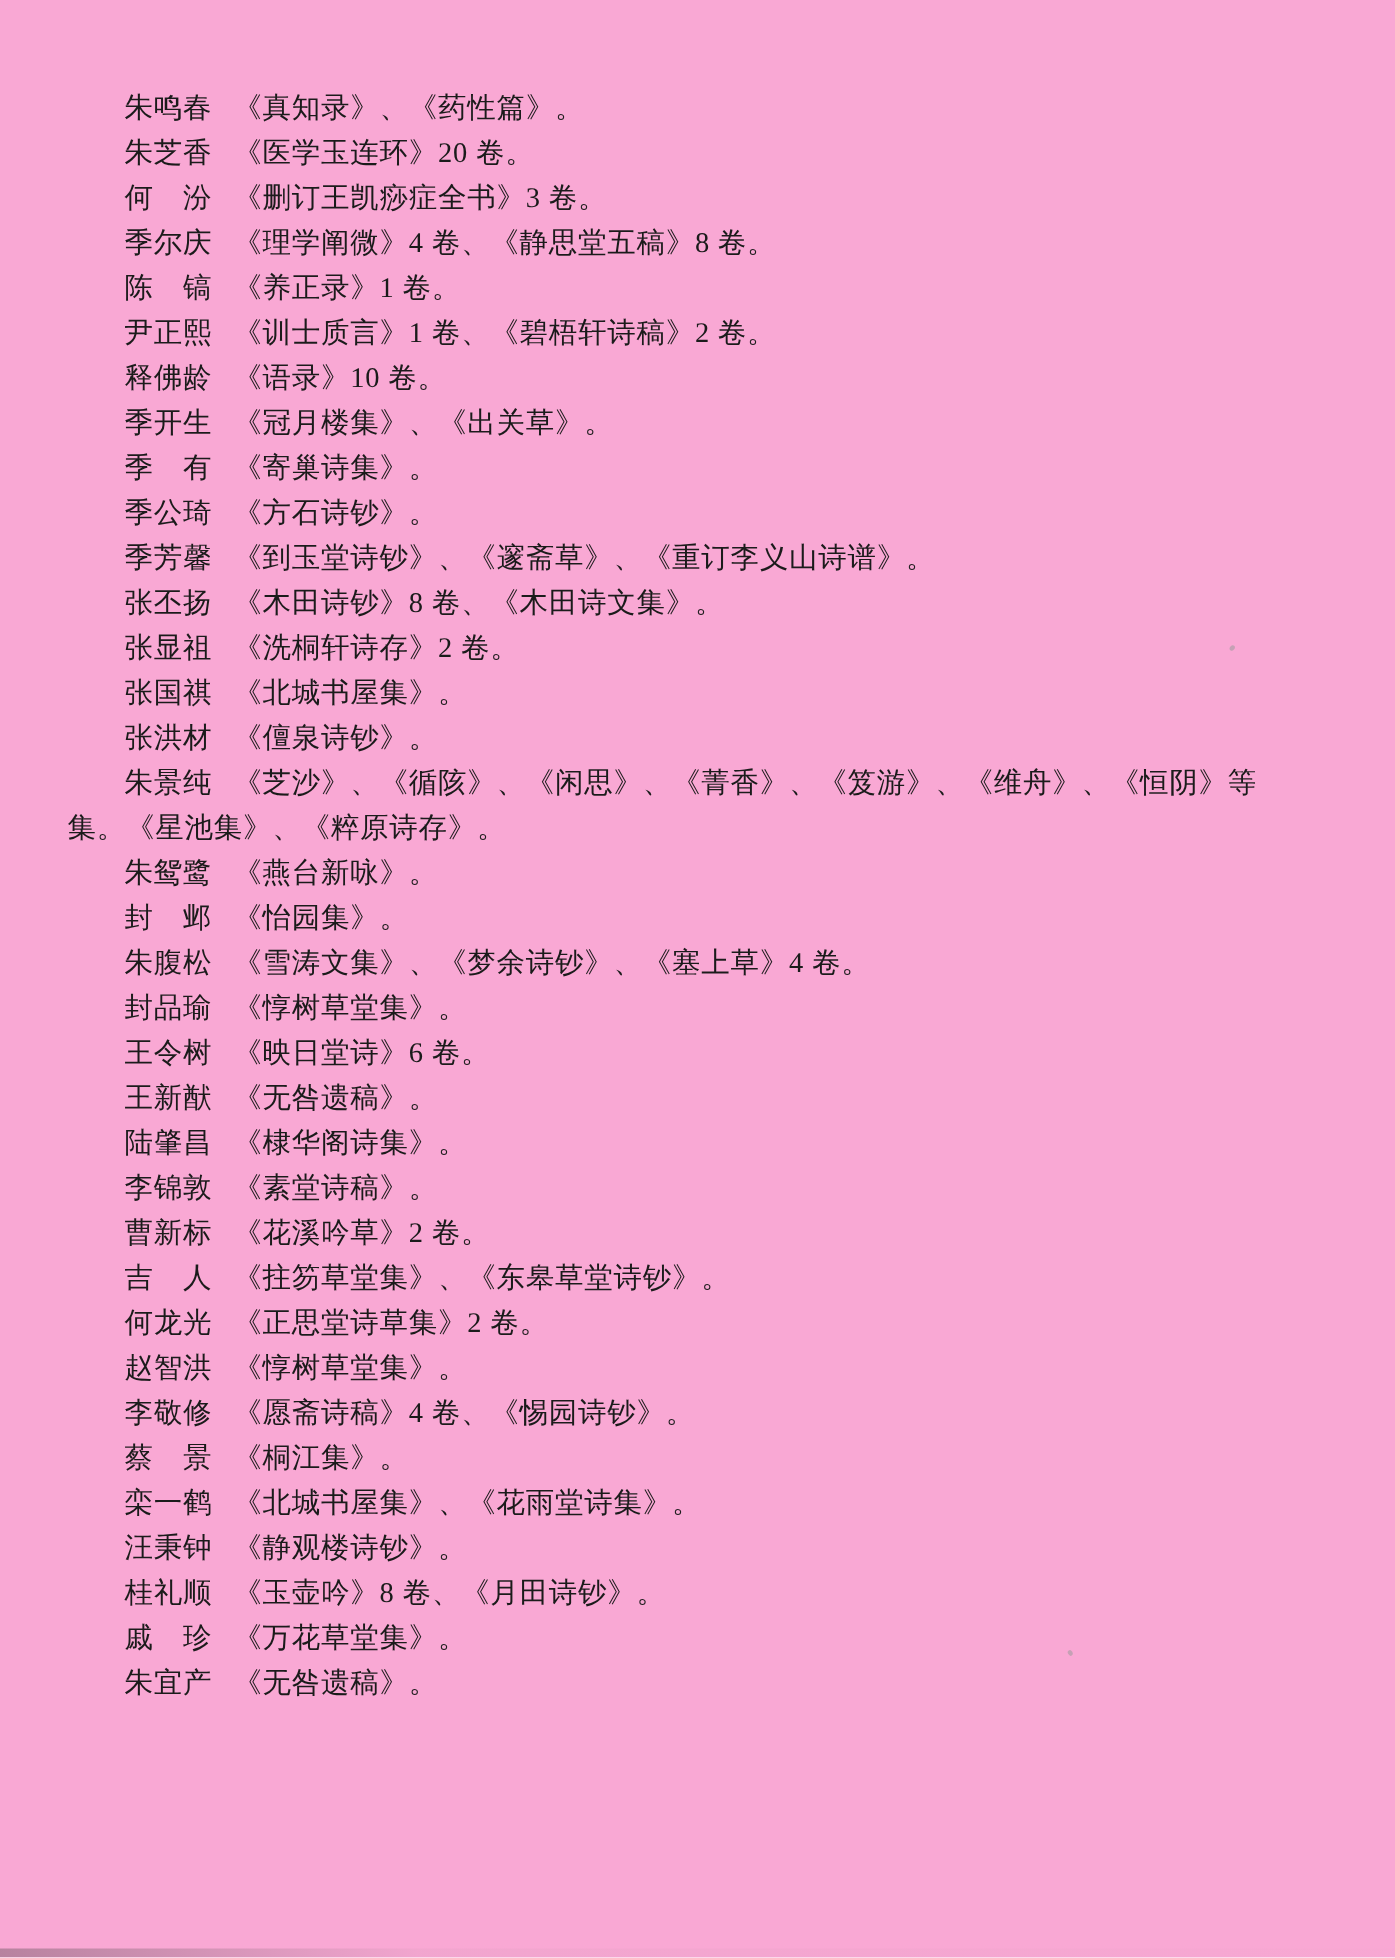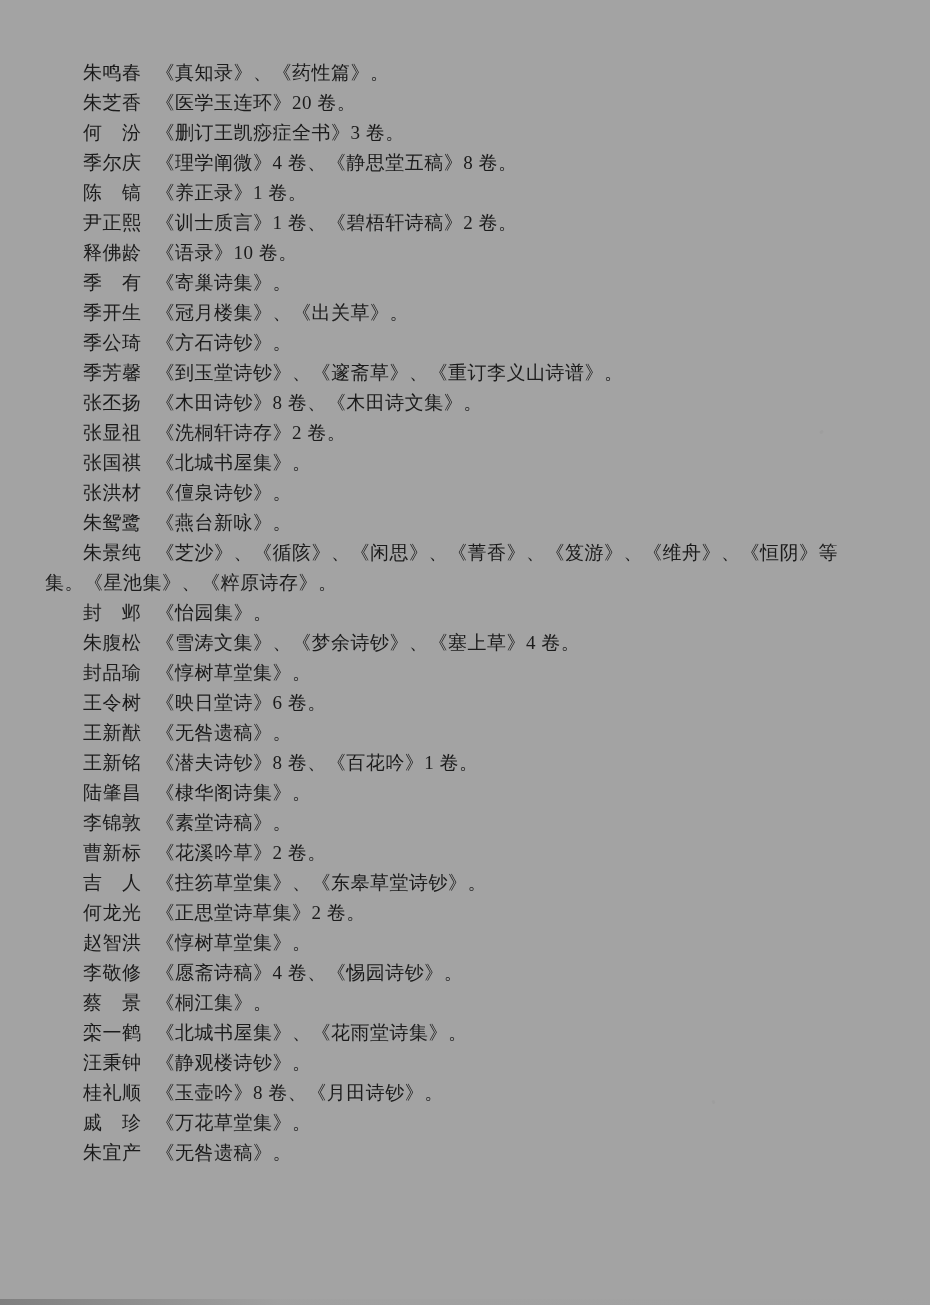--- a/index.html
+++ b/index.html
@@ -5,21 +5,21 @@
   html, body {
     margin: 0;
     padding: 0;
     background: #ffffff;
     font-family: "Liberation Serif", serif;
   }
   .page {
     position: relative;
     width: 930px;
     height: 1305px;
-    background: #a3a3a3;
+    background: #f9a8d4;
     overflow: hidden;
     color: #1b1b1b;
   }
   
   .page::after {
     content: "";
     position: absolute;
     left: 0;
     bottom: 0;
     width: 100%;
@@ -72,51 +72,50 @@
   <p class="entry"><span class="author">何　汾</span><span class="works">《删订王凯痧症全书》3 卷。</span></p>
 
   <p class="entry"><span class="author">季尔庆</span><span class="works">《理学阐微》4 卷、《静思堂五稿》8 卷。</span></p>
 
   <p class="entry"><span class="author">陈　镐</span><span class="works">《养正录》1 卷。</span></p>
 
   <p class="entry"><span class="author">尹正熙</span><span class="works">《训士质言》1 卷、《碧梧轩诗稿》2 卷。</span></p>
 
   <p class="entry"><span class="author">释佛龄</span><span class="works">《语录》10 卷。</span></p>
 
+  <p class="entry"><span class="author">季开生</span><span class="works">《冠月楼集》、《出关草》。</span></p>
+
   <p class="entry"><span class="author">季　有</span><span class="works">《寄巢诗集》。</span></p>
-
-  <p class="entry"><span class="author">季开生</span><span class="works">《冠月楼集》、《出关草》。</span></p>
 
   <p class="entry"><span class="author">季公琦</span><span class="works">《方石诗钞》。</span></p>
 
   <p class="entry"><span class="author">季芳馨</span><span class="works">《到玉堂诗钞》、《邃斋草》、《重订李义山诗谱》。</span></p>
 
   <p class="entry"><span class="author">张丕扬</span><span class="works">《木田诗钞》8 卷、《木田诗文集》。</span></p>
 
   <p class="entry"><span class="author">张显祖</span><span class="works">《洗桐轩诗存》2 卷。</span></p>
 
   <p class="entry"><span class="author">张国祺</span><span class="works">《北城书屋集》。</span></p>
 
   <p class="entry"><span class="author">张洪材</span><span class="works">《儃泉诗钞》。</span></p>
 
+  <p class="entry"><span class="author">朱景纯</span><span class="works">《芝沙》、《循陔》、《闲思》、《菁香》、《笈游》、《维舟》、《恒阴》等集。《星池集》、《粹原诗存》。</span></p>
+
   <p class="entry"><span class="author">朱鸳鹭</span><span class="works">《燕台新咏》。</span></p>
-
-  <p class="entry"><span class="author">朱景纯</span><span class="works">《芝沙》、《循陔》、《闲思》、《菁香》、《笈游》、《维舟》、《恒阴》等集。《星池集》、《粹原诗存》。</span></p>
 
   <p class="entry"><span class="author">封　邺</span><span class="works">《怡园集》。</span></p>
 
   <p class="entry"><span class="author">朱腹松</span><span class="works">《雪涛文集》、《梦余诗钞》、《塞上草》4 卷。</span></p>
 
   <p class="entry"><span class="author">封品瑜</span><span class="works">《惇树草堂集》。</span></p>
 
   <p class="entry"><span class="author">王令树</span><span class="works">《映日堂诗》6 卷。</span></p>
 
   <p class="entry"><span class="author">王新猷</span><span class="works">《无咎遗稿》。</span></p>
 
-  <p class="entry"><span class="author">王新铭</span><span class="works">《潜夫诗钞》8 卷、《百花吟》1 卷。</span></p>
 
   <p class="entry"><span class="author">陆肇昌</span><span class="works">《棣华阁诗集》。</span></p>
 
   <p class="entry"><span class="author">李锦敦</span><span class="works">《素堂诗稿》。</span></p>
 
   <p class="entry"><span class="author">曹新标</span><span class="works">《花溪吟草》2 卷。</span></p>
 
   <p class="entry"><span class="author">吉　人</span><span class="works">《拄笏草堂集》、《东皋草堂诗钞》。</span></p>
 
   <p class="entry"><span class="author">何龙光</span><span class="works">《正思堂诗草集》2 卷。</span></p>

